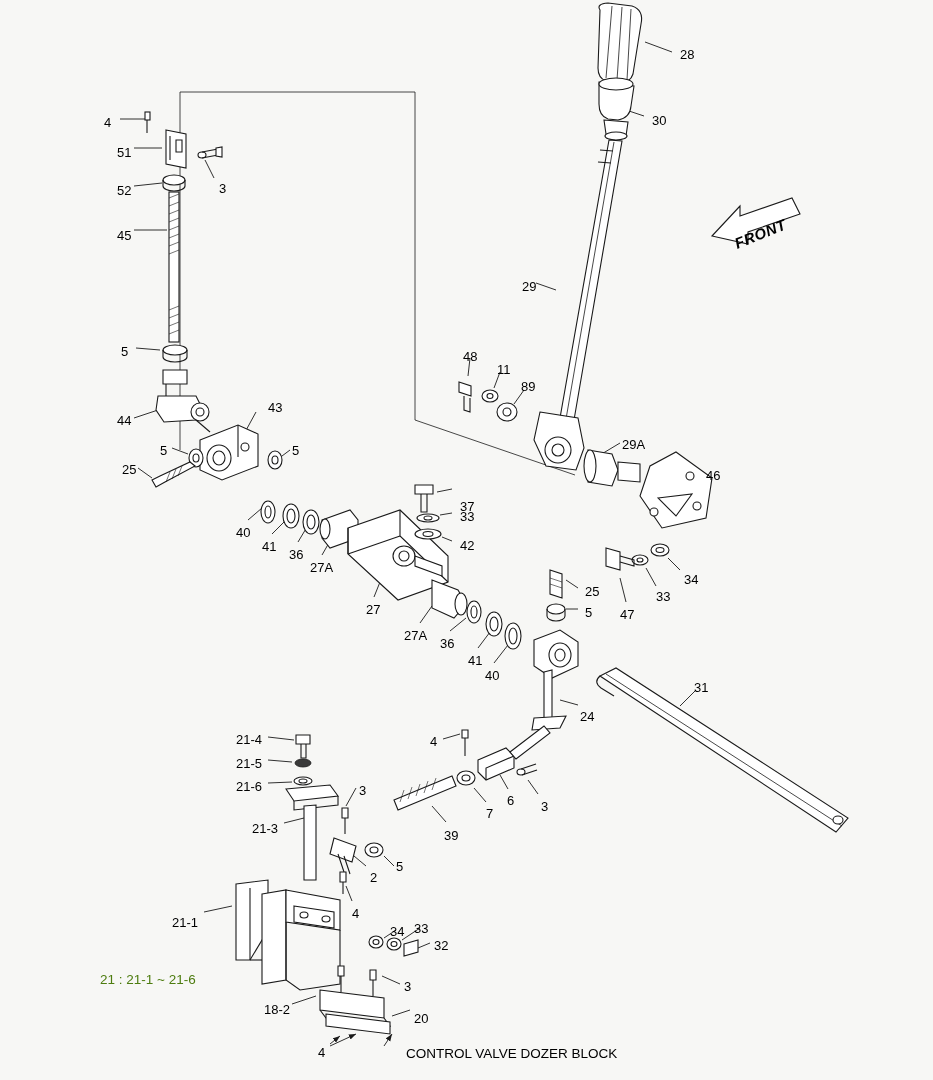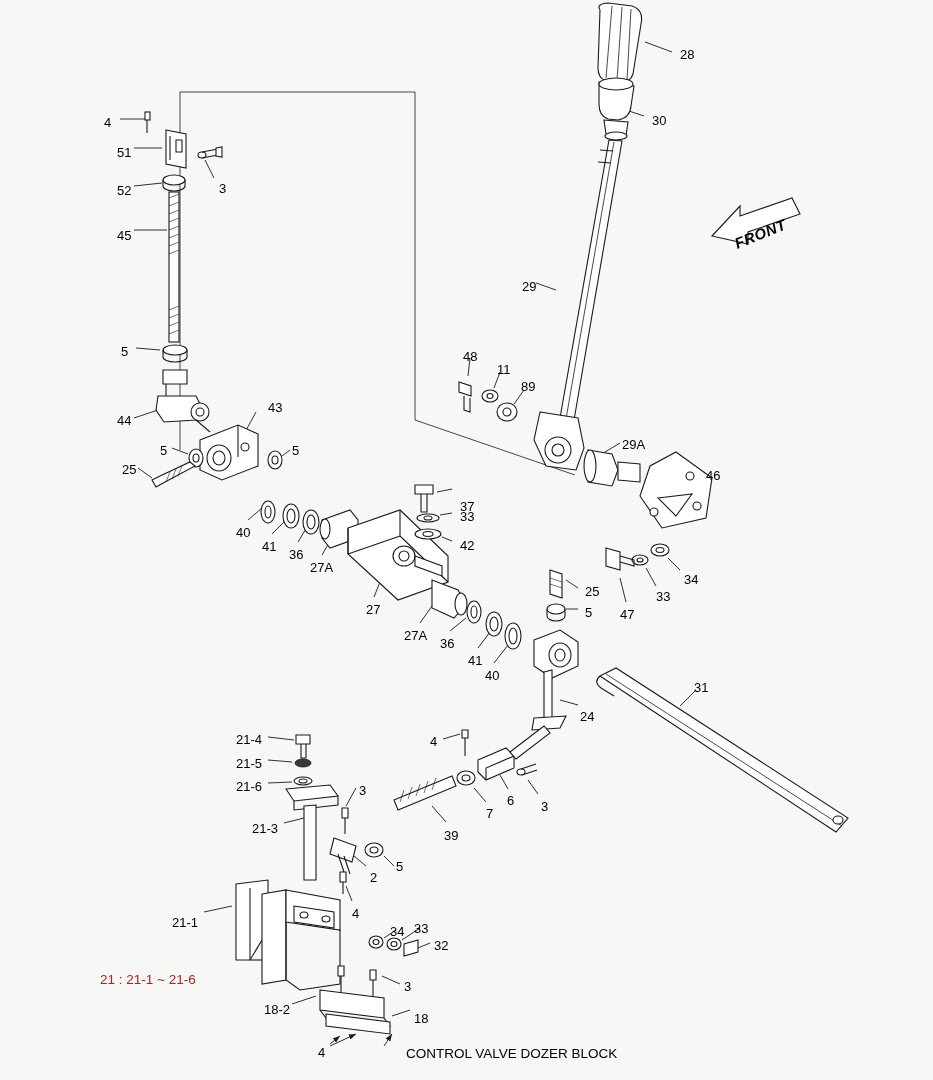--- a/index.html
+++ b/index.html
@@ -25,21 +25,21 @@
     position: absolute;
     font-family: "Liberation Sans", sans-serif;
     font-size: 13px;
     color: #000;
     white-space: nowrap;
     line-height: 1;
   }
   .note {
     position: absolute;
     font-size: 13.5px;
-    color: #b91c1c;
+    color: #4d7c0f;
     white-space: nowrap;
   }
   .caption {
     position: absolute;
     font-size: 13.5px;
     color: #000;
     white-space: nowrap;
   }
   .frontword {
     position: absolute;
@@ -430,17 +430,17 @@
       <div class="lbl" style="left: 444px; top: 829px;">39</div>
       <div class="lbl" style="left: 370px; top: 871px;">2</div>
       <div class="lbl" style="left: 396px; top: 860px;">5</div>
       <div class="lbl" style="left: 352px; top: 907px;">4</div>
       <div class="lbl" style="left: 172px; top: 910px; margin-top: 6px;">21-1</div>
       <div class="lbl" style="left: 390px; top: 925px;">34</div>
       <div class="lbl" style="left: 414px; top: 922px;">33</div>
       <div class="lbl" style="left: 434px; top: 939px;">32</div>
       <div class="lbl" style="left: 264px; top: 1003px;">18-2</div>
       <div class="lbl" style="left: 404px; top: 980px;">3</div>
-      <div class="lbl" style="left: 414px; top: 1012px;">18</div>
+      <div class="lbl" style="left: 414px; top: 1012px;">20</div>
       <div class="lbl" style="left: 318px; top: 1046px;">4</div>
     </div>
 
 </div>
 
 </body></html>

